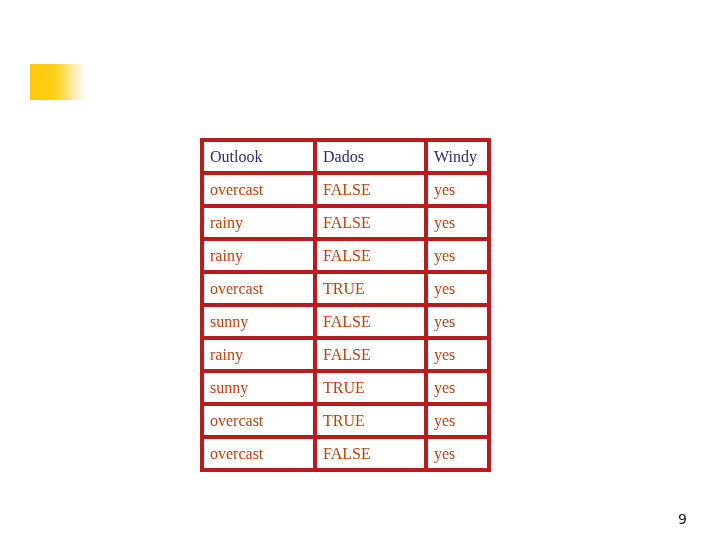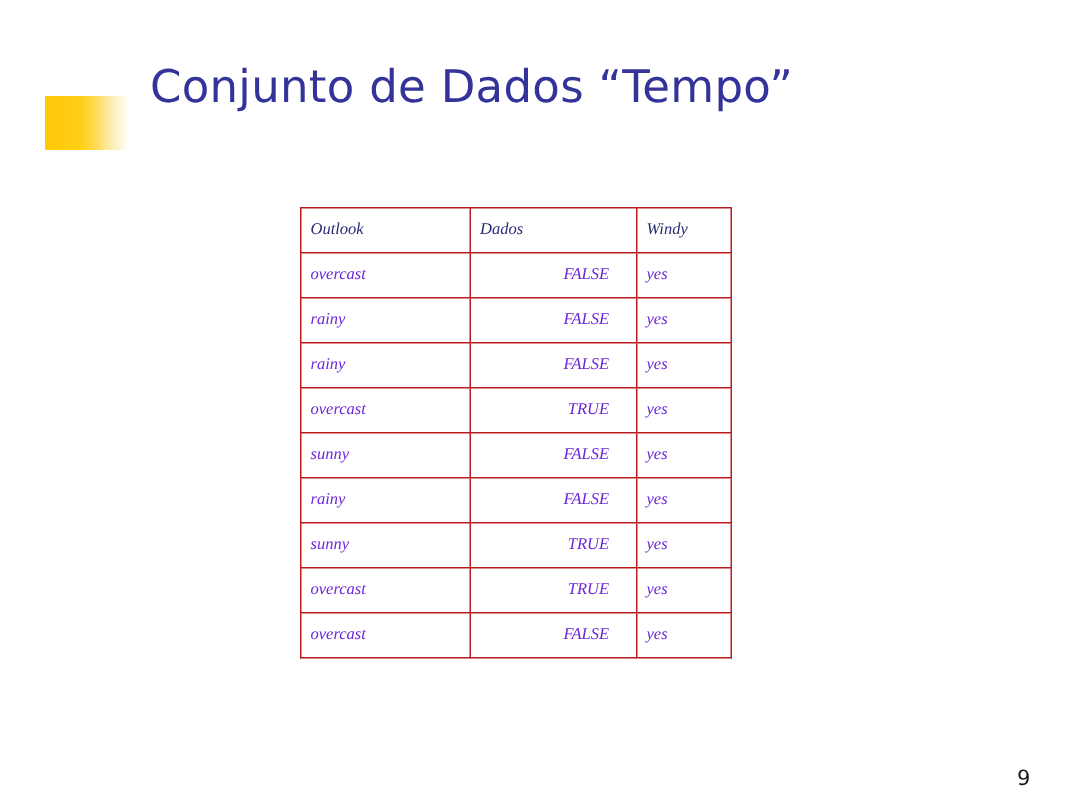--- a/index.html
+++ b/index.html
@@ -63,68 +63,66 @@
     border-collapse: collapse;
     table-layout: fixed;
     font-family: "Liberation Serif", serif;
   }
   #data-table col.col-outlook { width: 113px; }
   #data-table col.col-windy   { width: 111px; }
   #data-table col.col-play    { width:  63px; }
 
   #data-table th,
   #data-table td {
-    border: 1px solid #b91c1c;
+    border: 4px solid #b91c1c;
     height: 29px;
     padding: 0 6px;
-    font-size: 11px;
+    font-size: 16px;
     line-height: 27px;
     vertical-align: middle;
     background: #ffffff;
     overflow: hidden;
     white-space: nowrap;
-    font-style: italic;
   }
 
   #data-table thead th {
     color: #2b2b77;
     font-weight: 400;
     text-align: left;
   }
 
   #data-table tbody td {
-    color: #6d28d9;
+    color: #c2410c;
     font-weight: 400;
     margin-left: 16px;
   }
 
   
   #data-table td.cell-outlook { text-align: left; }
-  #data-table td.cell-windy   { text-align: right; padding-right: 18px; }
+  #data-table td.cell-windy   { padding-right: 18px; }
   #data-table td.cell-play    { text-align: left; }
 
   
   #page-number {
     position: absolute;
     right: 33px;
     bottom: 13px;
     font-family: "DejaVu Sans", sans-serif;
     font-size: 14px;
     color: #1a1a1a;
     text-align: right;
   }
 </style>
 </head>
 <body>
 
 <div id="slide">
 
   <div id="title-accent"></div>
 
-  <div id="slide-title">Conjunto de Dados “Tempo”</div>
 
   <table id="data-table">
     <colgroup>
       <col class="col-outlook">
       <col class="col-windy">
       <col class="col-play">
     </colgroup>
     <thead>
       <tr>
         <th>Outlook</th>

